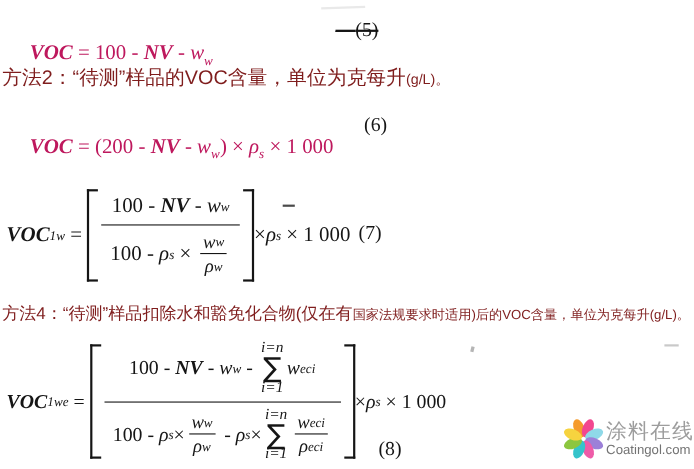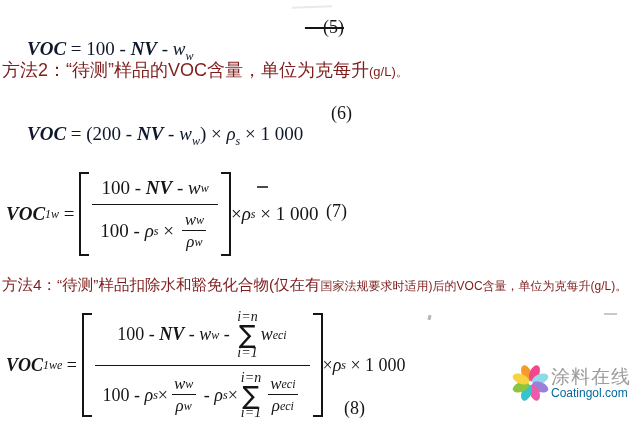--- a/index.html
+++ b/index.html
@@ -1,20 +1,20 @@
 <!DOCTYPE html>
 <html><head>
 <meta charset="utf-8">
 <style>
   html,body { margin:0; padding:0; background:#fff; }
   .page { position:relative; width:631px; height:426px; background:#ffffff; overflow:hidden;
           font-family:"Liberation Serif", serif; color:#151515; }
 
   
-  .eq { position:absolute; white-space:pre; font-size:19px; color:#0f172a; }
+  .eq { position:absolute; white-space:pre; font-size:19px; color:#be185d; }
   .eq span { white-space:pre; }
   .row { display:flex; align-items:center; white-space:pre; }
   .it { font-style:italic; }
   .bi { font-style:italic; font-weight:700; }
   sub { font-size:12px; font-style:italic; line-height:0; }
   .eqflex { position:absolute; display:flex; align-items:center; white-space:pre; font-size:19px; }
   .eq8 { font-size:18px; }
 
   .brk { align-self:stretch; width:8px; flex:0 0 8px; }
   .brk-l { border-left:2px solid #151515; border-top:2px solid #151515; border-bottom:2px solid #151515; margin:2px 3px 2px 0; }
@@ -36,24 +36,24 @@
   .strike { text-decoration:line-through; text-decoration-thickness:1.5px; }
 
   
   .zh { position:absolute; white-space:nowrap; font-family:Liberation Sans, sans-serif; color:#7f1d1d; }
   .zh-m2, .zh-m3 { font-size:18px; }
   .zh-m2 .small, .zh-m3 .small { font-size:13px; }
   .zh-m4 { font-size:15.5px; }
   .zh-m4 .small { font-size:12px; }
 
   
-  .logo { position:absolute; left:512px; top:362px; display:flex; align-items:center; gap:2px; cursor:pointer; }
+  .logo { position:absolute; left:512px; top:378px; display:flex; align-items:center; gap:2px; cursor:pointer; }
   .logo-text { display:flex; flex-direction:column; line-height:1.05; font-family:"Liberation Sans", sans-serif; }
   .logo-name { font-size:19px; color:#9d9d9d; letter-spacing:1px; }
-  .logo-domain { font-size:12px; color:#0369a1; }
+  .logo-domain { font-size:12px; color:#737373; }
 
   
   .art { position:absolute; background:#cfcfcf; }
 </style>
 </head>
 <body>
 
 <div class="page">
 
   <div class="art" style="left:292px; top:6px; width:40px; height:2px; background:#e9e9e9; transform:rotate(-2deg);"></div>

